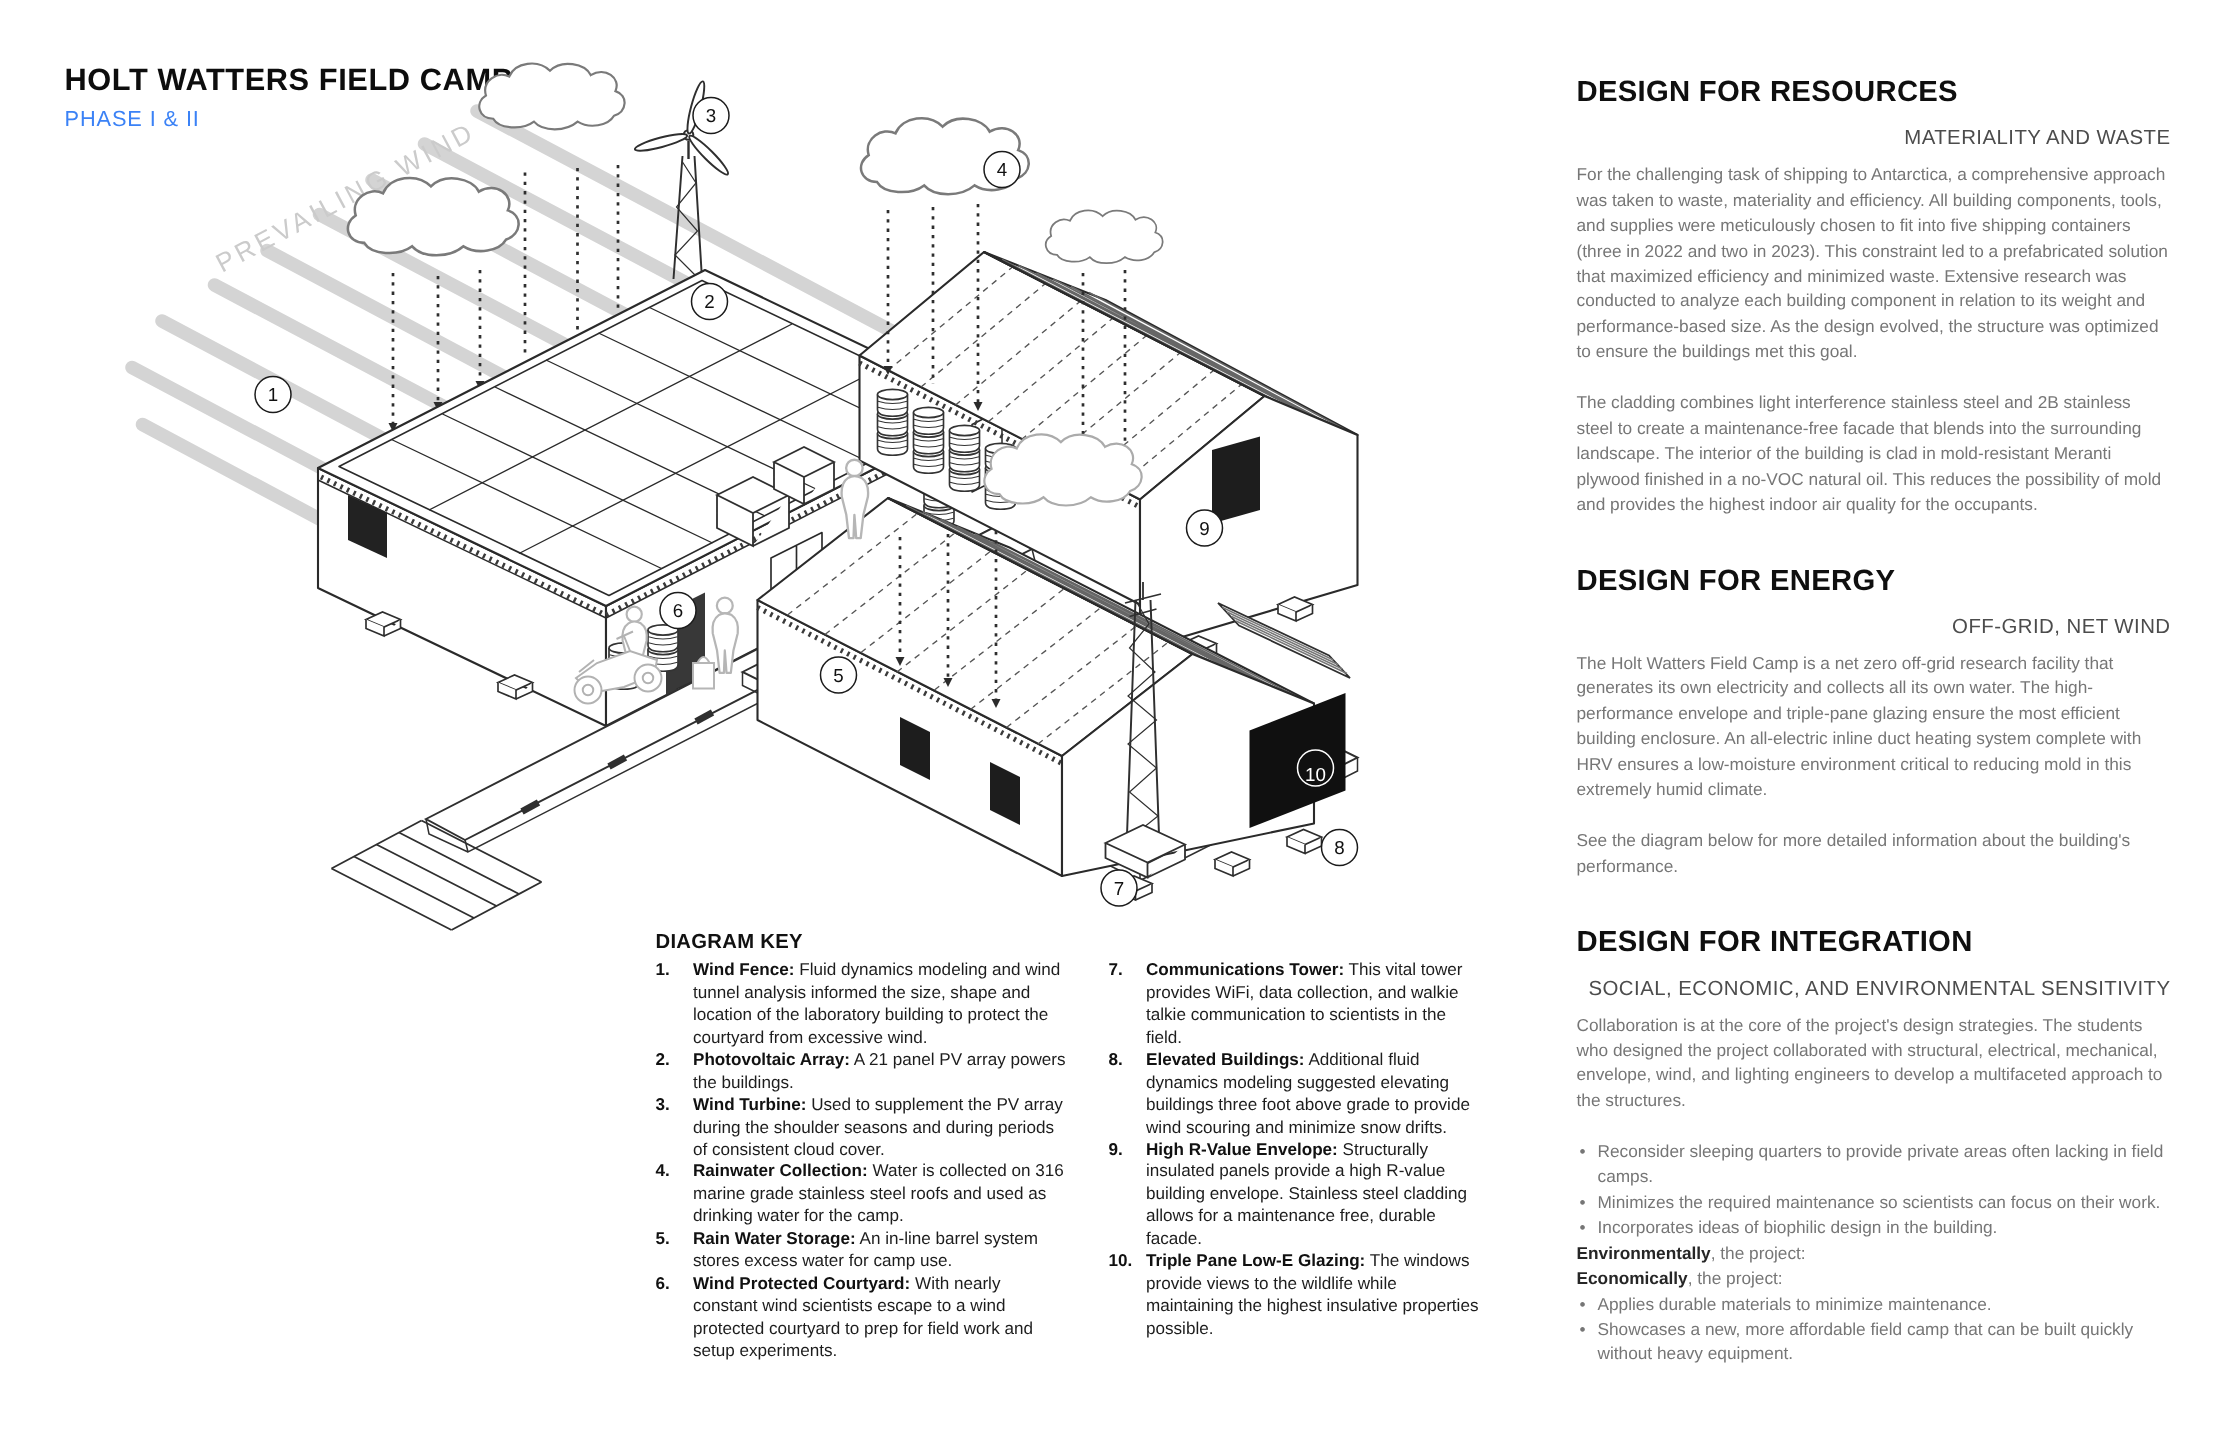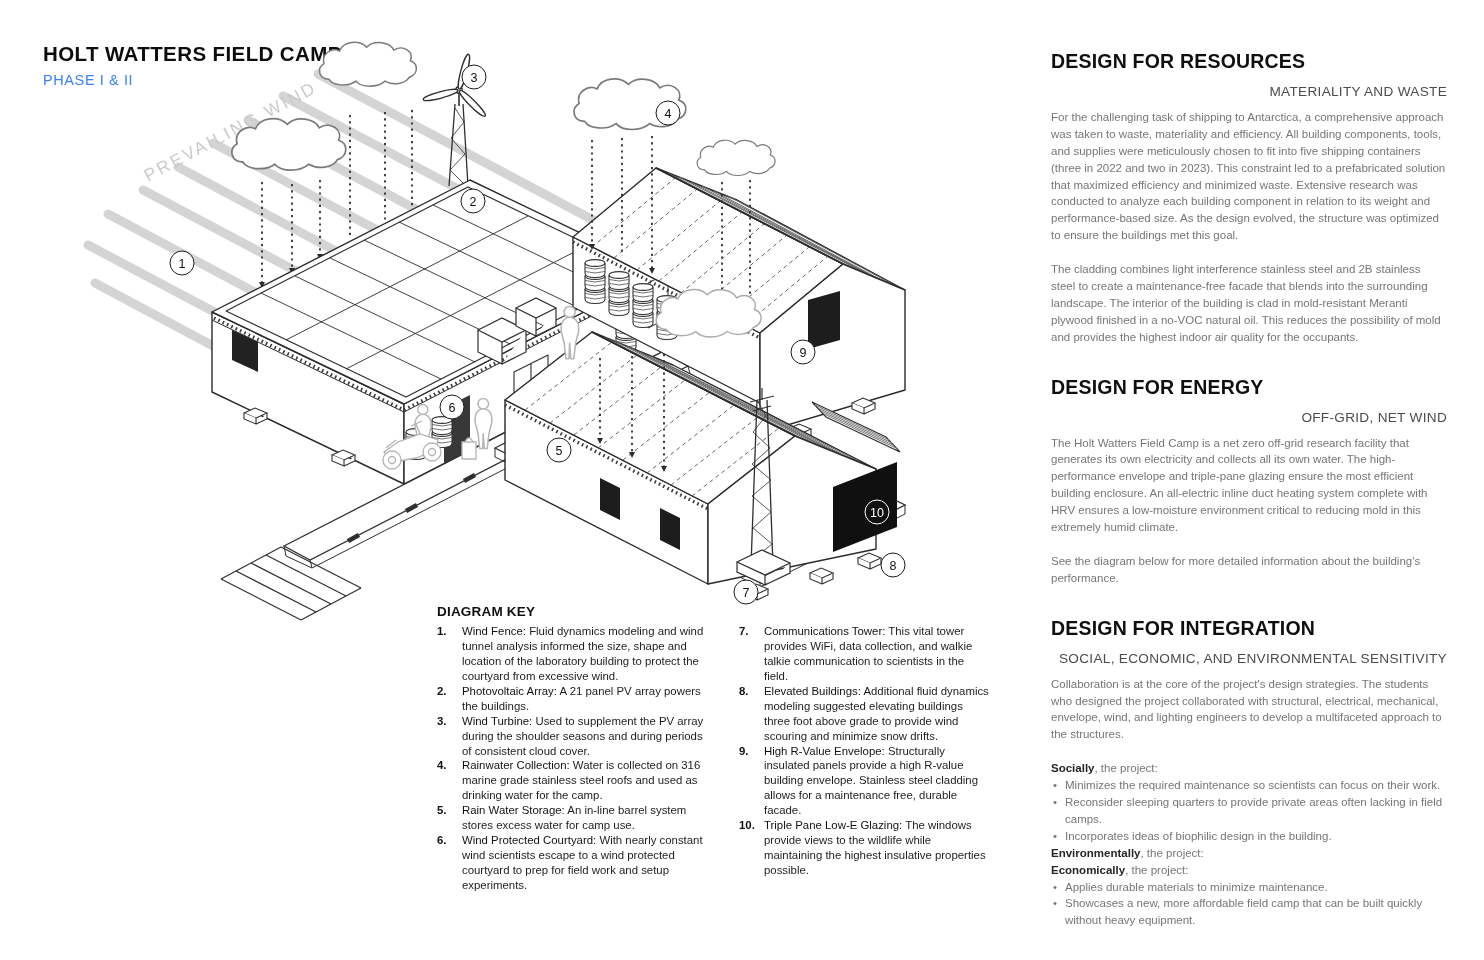--- a/index.html
+++ b/index.html
@@ -11,32 +11,32 @@
   .title-block{position:absolute;left:43px;top:42px;}
   .title-block h1{margin:0;font-size:20.5px;font-weight:700;letter-spacing:.4px;color:#0d0d0d;}
   .subtitle{margin-top:6px;font-size:14.5px;color:#3b82f6;letter-spacing:.6px;}
 
   
   .diagram{position:absolute;left:0;top:0;width:1010px;height:630px;}
   .diagram svg{position:absolute;left:0;top:0;}
   .callout{position:absolute;width:23px;height:23px;border:1.6px solid #1b1b1b;border-radius:50%;
            background:#fff;display:flex;align-items:center;justify-content:center;
            font-size:12.5px;font-weight:500;color:#111;transform:translate(-50%,-50%);z-index:5;}
-  .callout.inv{background:transparent;border-color:#fff;color:#fff;}
+  .callout.inv{background:transparent;border-color:#fff;color:#fff;align-items:flex-end;}
 
   
-  .key{position:absolute;left:437px;top:604px;width:556px;}
+  .key{position:absolute;left:437px;top:620px;width:556px;}
   .key h2{margin:0 0 5px 0;font-size:13.5px;font-weight:700;color:#111;letter-spacing:.2px;}
   .key-cols{display:flex;gap:26px;}
   .key-col{list-style:none;margin:0;padding:0;}
   .key-col.c1{width:276px;}
   .key-col.c2{width:250px;}
   .key-item{position:relative;padding-left:25px;font-size:11.4px;line-height:1.31;color:#1d1d1d;}
   .knum{position:absolute;left:0;font-weight:700;color:#111;}
-  .kterm{font-weight:400;color:#111;}
+  .kterm{font-weight:700;color:#111;}
 
   
   .right-col{position:absolute;left:1051px;top:50px;width:396px;}
   .sec{margin:0 0 30px 0;}
   .sec h2{margin:0 0 11px 0;font-size:19.5px;font-weight:700;color:#0f0f0f;letter-spacing:.2px;}
   .sec h3{margin:0 0 10px 0;font-size:13.6px;font-weight:400;color:#4c4c4c;letter-spacing:.3px;text-align:right;}
   .sec p{margin:0 0 17px 0;font-size:11.5px;line-height:1.47;color:#767676;}
   .lead-line{font-size:11.5px;line-height:1.47;color:#767676;}
   .lead-line b{color:#262626;font-weight:700;}
   .blist{list-style:none;margin:0;padding:0;}
@@ -365,24 +365,23 @@
       <h3>OFF-GRID, NET WIND</h3>
       <p>The Holt Watters Field Camp is a net zero off-grid research facility that generates its own electricity and collects all its own water. The high-performance envelope and triple-pane glazing ensure the most efficient building enclosure. An all-electric inline duct heating system complete with HRV ensures a low-moisture environment critical to reducing mold in this extremely humid climate.</p>
       <p>See the diagram below for more detailed information about the building's performance.</p>
     </section>
 
     <section class="sec">
       <h2>DESIGN FOR INTEGRATION</h2>
       <h3>SOCIAL, ECONOMIC, AND ENVIRONMENTAL SENSITIVITY</h3>
       <p>Collaboration is at the core of the project's design strategies. The students who designed the project collaborated with structural, electrical, mechanical, envelope, wind, and lighting engineers to develop a multifaceted approach to the structures.</p>
 
-      <div class="lead-line"><b>Socially</b><span>, the project:</span></div>
       <ul class="blist">
+        <li>Reconsider sleeping quarters to provide private areas often lacking in field camps.</li>
         <li>Minimizes the required maintenance so scientists can focus on their work.</li>
-        <li>Reconsider sleeping quarters to provide private areas often lacking in field camps.</li>
         <li>Incorporates ideas of biophilic design in the building.</li>
       </ul>
 
       <div class="lead-line"><b>Environmentally</b><span>, the project:</span></div>
 
       <div class="lead-line"><b>Economically</b><span>, the project:</span></div>
       <ul class="blist">
         <li>Applies durable materials to minimize maintenance.</li>
         <li>Showcases a new, more affordable field camp that can be built quickly without heavy equipment.</li>
       </ul>

